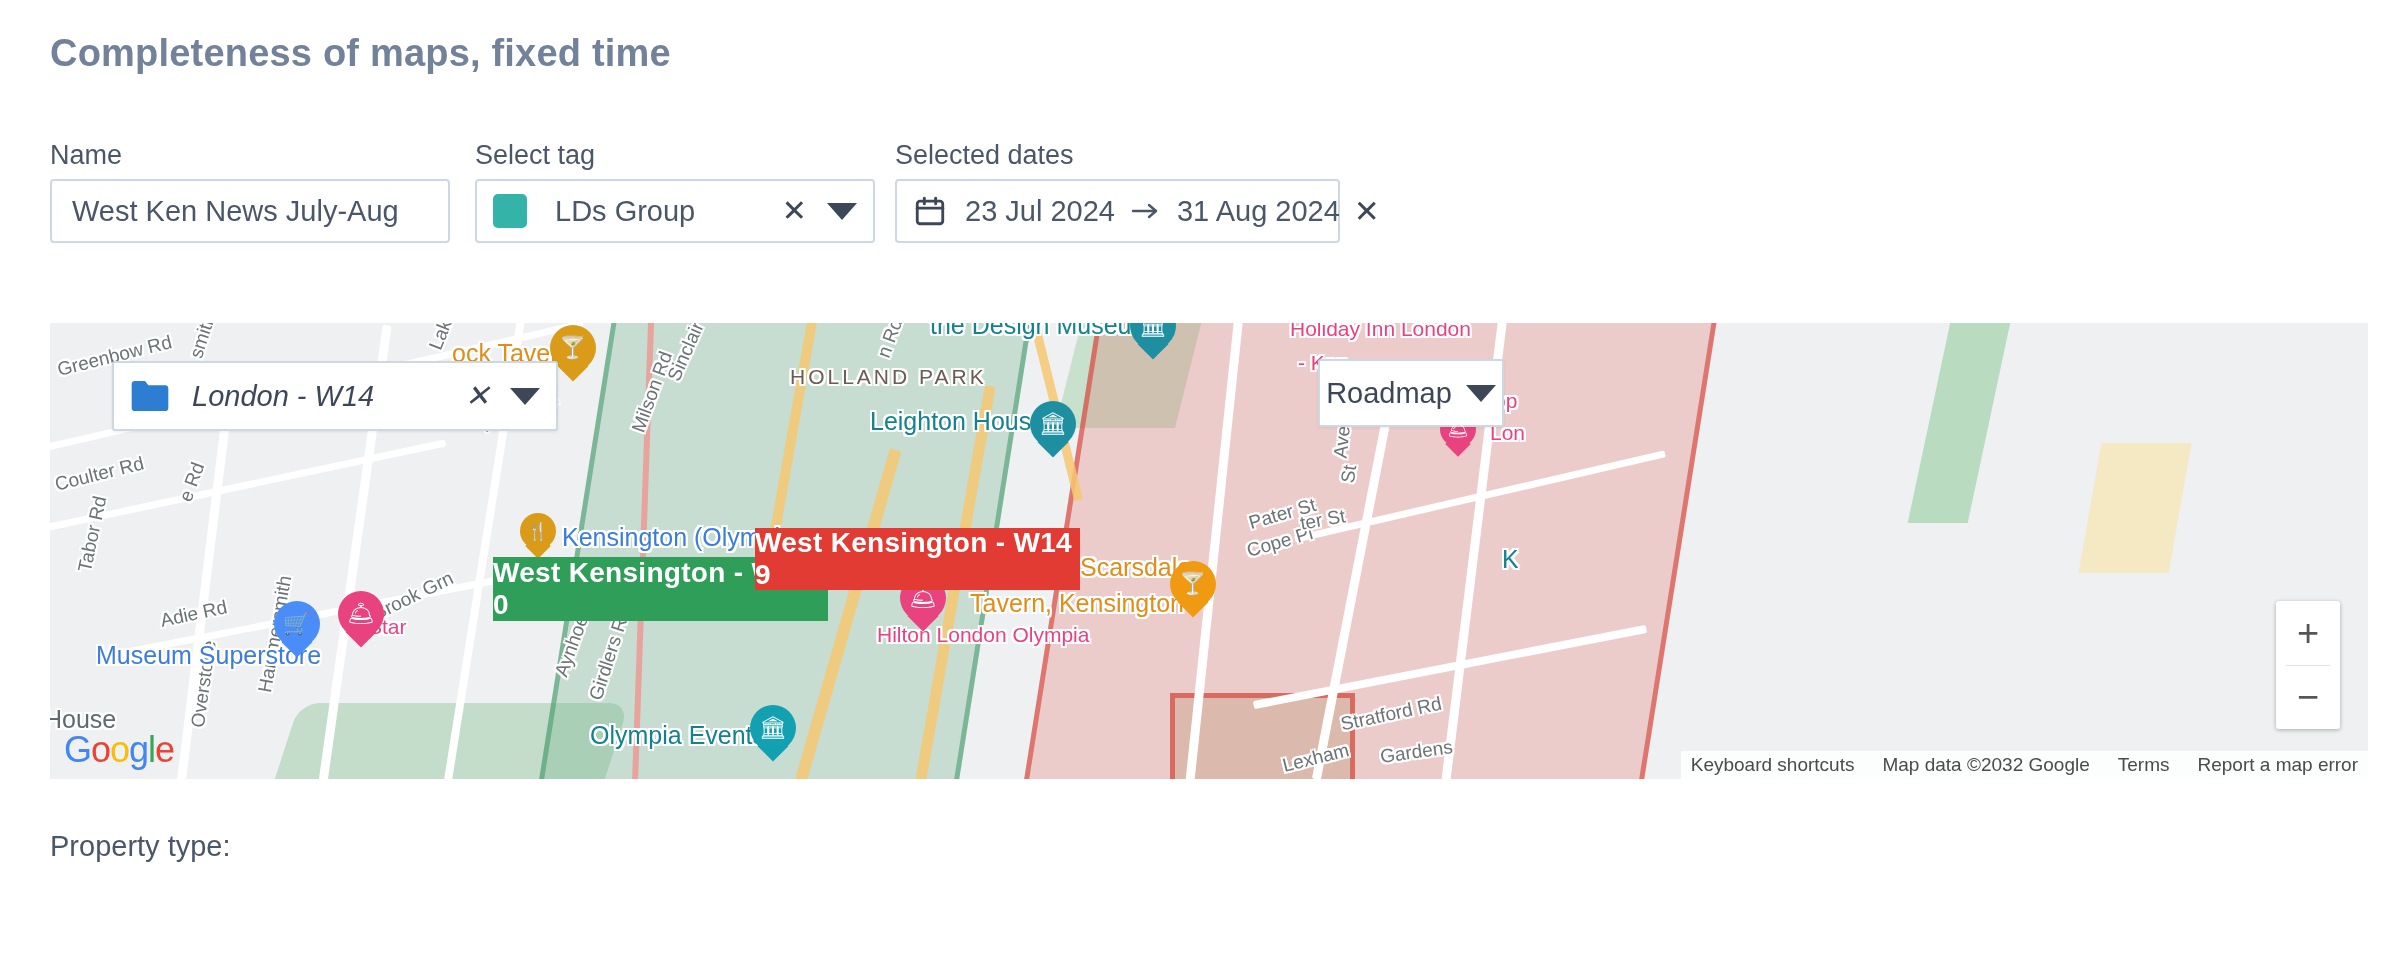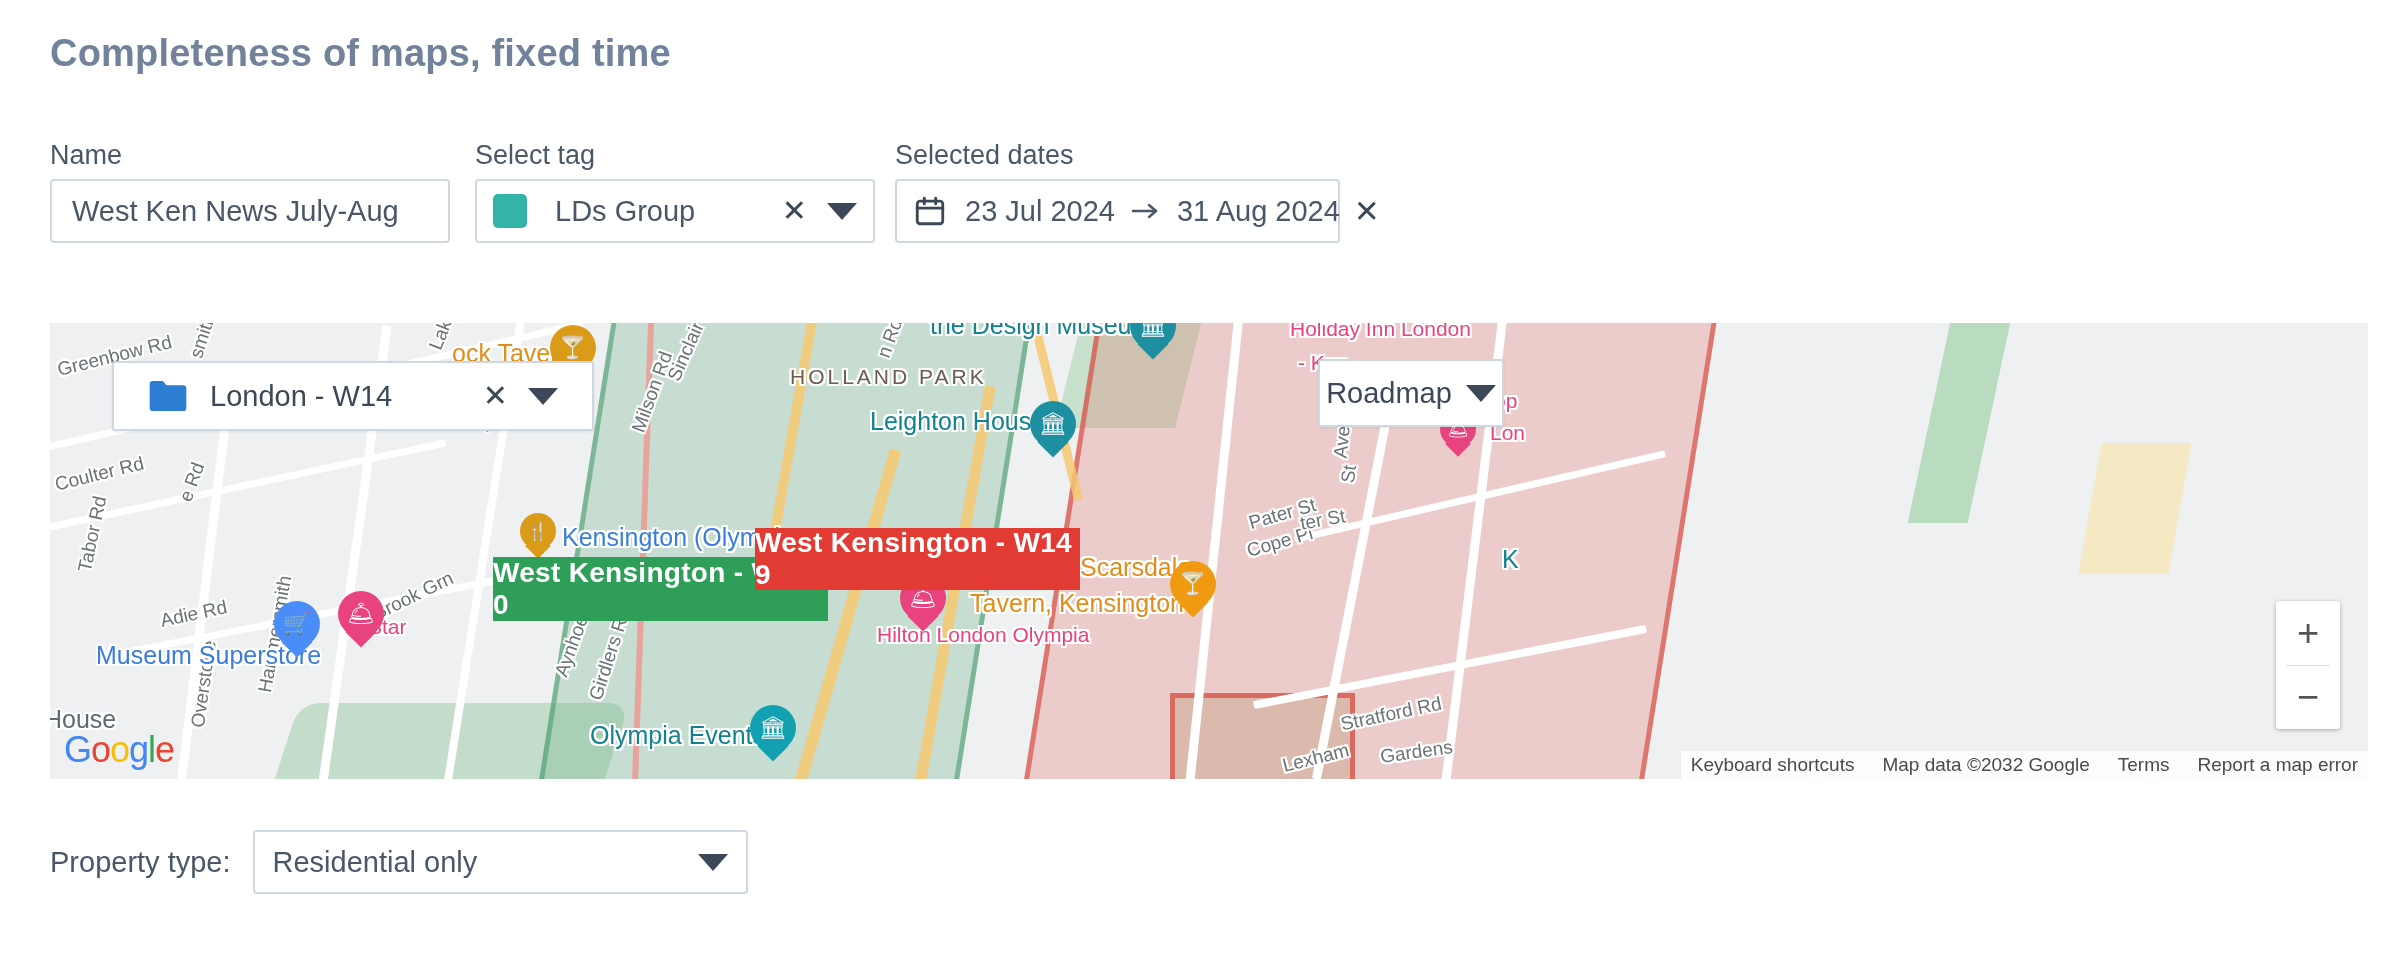--- a/index.html
+++ b/index.html
@@ -133,21 +133,21 @@
   .pin.small .head{width:36px;height:36px;}
   .pin.small .tip{left:9px;top:24px;width:18px;height:18px;}
   .pin.small .gl{width:36px;height:36px;font-size:17px;}
 
   
   .map-widget{
     position:absolute;background:#fff;border:2px solid #cdd8e3;
     border-radius:3px;display:flex;align-items:center;
     box-shadow:0 1px 3px rgba(0,0,0,.08);
   }
-  #folder-select{left:62px;top:38px;width:410px;height:66px;padding:0 34px;}
+  #folder-select{left:62px;top:38px;width:410px;height:66px;padding:0 16px;font-style:italic;}
   #folder-select .val{font-size:29px;color:#3c4858;white-space:nowrap;}
   .folder-ico{flex:0 0 auto;margin-right:22px;display:block;}
   #maptype-select{
     left:1268px;top:36px;width:182px;height:64px;
     justify-content:center;
   }
   #maptype-select .val{font-size:29px;color:#3c4858;}
 
   
   .tagbox{
@@ -411,20 +411,15 @@
         <span>Map data ©2032 Google</span>
         <span class="lnk">Terms</span>
         <span class="lnk">Report a map error</span>
       </div>
 
     </div>
   </div>
 
   <div class="prop-row">
     <span class="prop-label">Property type:</span>
-    <div id="prop-select">
-      <span class="val">Residential only</span>
-      <span class="spacer"></span>
-      <span class="caret"></span>
-    </div>
   </div>
 
 </div>
 
 </body></html>

